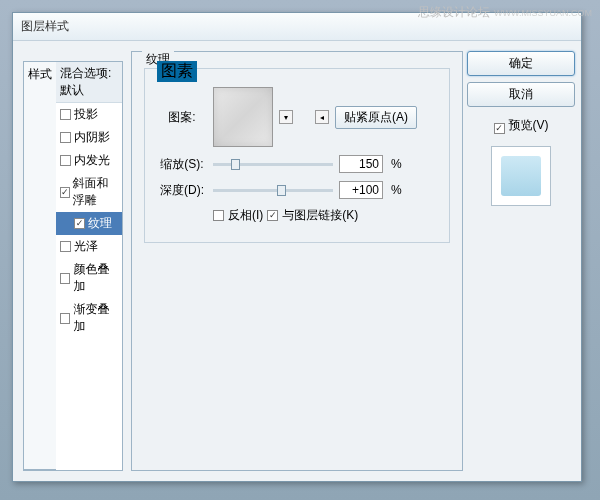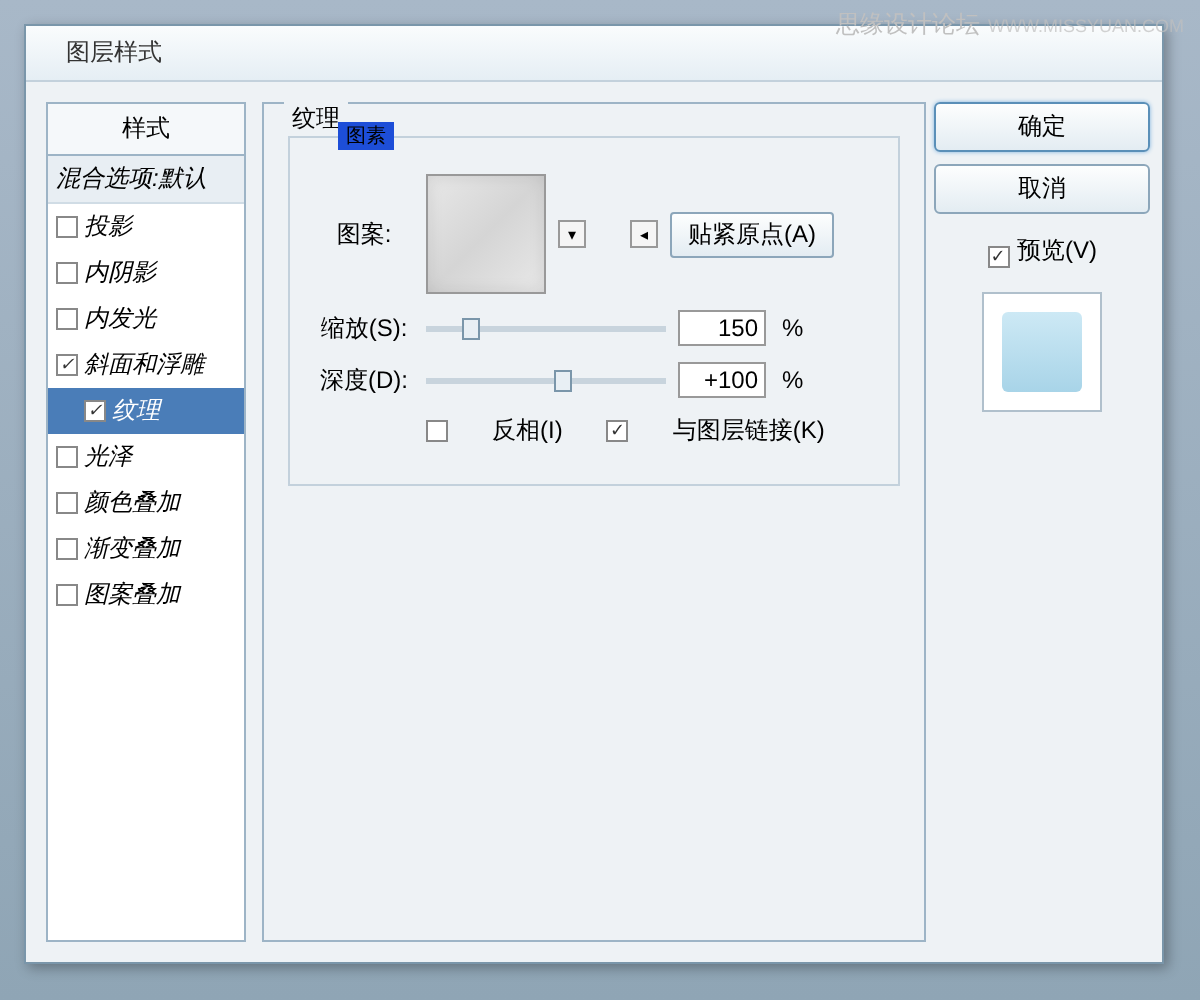--- a/index.html
+++ b/index.html
@@ -1,34 +1,34 @@
 <!DOCTYPE html>
 <html><head>
 <meta charset="utf-8">
 <style>
 * { box-sizing: border-box; margin: 0; padding: 0; font-family: "Microsoft YaHei", SimSun, sans-serif; font-size: 12px; }
 body { background: linear-gradient(to bottom, #a8b8c8, #8fa5b5); width: 600px; height: 500px; padding: 12px; position: relative; }
 .watermark { position: absolute; top: 4px; right: 8px; color: #c0c0c0; font-size: 11px; }
 .watermark .sub { font-size: 9px; opacity: 0.7; margin-left: 4px; }
 .dialog { background: #eef2f5; border: 1px solid #7a96aa; box-shadow: 2px 2px 6px rgba(0,0,0,0.3); width: 570px; height: 470px; }
-.titlebar { background: linear-gradient(to bottom, #fafcfd, #e5eef4); border-bottom: 1px solid #c3d1dc; padding: 5px 20px; font-size: 12px; color: #333; }
+.titlebar { background: linear-gradient(to bottom, #fafcfd, #e5eef4); border-bottom: 1px solid #c3d1dc; padding: 5px 8px; font-size: 12px; color: #333; }
 .body { display: flex; padding: 10px; gap: 8px; height: calc(100% - 28px); }
-.styles-panel { width: 100px; border: 1px solid #9db4c6; background: #fff; display: flex; flex-direction: column; }
+.styles-panel { width: 100px; border: 1px solid #9db4c6; background: #fff; display: flex; flex-direction: row; margin-top: 10px; }
 .styles-header { text-align: center; padding: 4px; border-bottom: 1px solid #9db4c6; background: #f5f8fa; }
 .styles-list { flex: 1; overflow: auto; }
-.style-item { padding: 3px 4px; display: flex; align-items: center; gap: 3px; cursor: default; font-style: italic; }
+.style-item { padding: 3px 4px; display: flex; align-items: center; gap: 3px; cursor: default; }
 .style-item.blend { background: #e8eef3; border-bottom: 1px solid #d0dce5; }
 .style-item.selected { background: #4a7db8; color: #fff; }
 .style-item .cb { width: 11px; height: 11px; border: 1px solid #888; background: #fff; display: inline-flex; align-items: center; justify-content: center; font-size: 9px; line-height: 1; }
 .style-item .cb.checked::after { content: "✓"; color: #333; }
 .style-item.indent { padding-left: 18px; }
 .main-panel { flex: 1; border: 1px solid #9db4c6; background: #eef2f5; position: relative; padding: 8px 12px; }
 .group-label { position: absolute; top: -1px; left: 10px; background: #eef2f5; padding: 0 4px; font-size: 12px; }
 .sub-group { border: 1px solid #c3d1dc; padding: 10px 12px; margin-top: 8px; position: relative; }
-.sub-label { position: absolute; top: -8px; left: 24px; background: #1d4ed8; padding: 0 4px; font-size: 10px; }
+.sub-label { position: absolute; top: -8px; left: 12px; background: #0369a1; padding: 0 4px; font-size: 16px; }
 .row { display: flex; align-items: center; gap: 6px; margin: 8px 0; }
 .label { width: 50px; text-align: center; }
 .swatch { width: 60px; height: 60px; border: 1px solid #999; background: linear-gradient(135deg, #e8e8e8, #d5d5d5, #e8e8e8); box-shadow: inset 0 0 8px rgba(0,0,0,0.1); }
 .dd { width: 14px; height: 14px; border: 1px solid #999; background: #f5f5f5; display: inline-flex; align-items: center; justify-content: center; font-size: 8px; }
 .btn-small { border: 1px solid #8ca6ba; background: linear-gradient(to bottom, #fdfefe, #e3ecf2); padding: 2px 8px; border-radius: 2px; }
 .slider { flex: 1; height: 3px; background: #c8d4dd; position: relative; max-width: 120px; }
 .slider .thumb { position: absolute; top: -4px; width: 9px; height: 11px; background: #e8eff4; border: 1px solid #7a96aa; }
 .num-input { width: 44px; border: 1px solid #999; padding: 1px 3px; text-align: right; background: #fff; }
 .pct { margin-left: 2px; }
 .cb-inline { width: 11px; height: 11px; border: 1px solid #888; background: #fff; display: inline-flex; align-items: center; justify-content: center; font-size: 9px; line-height: 1; }
@@ -84,24 +84,20 @@
               <span>光泽</span>
             </div>
             <div class="style-item">
               <span class="cb"></span>
               <span>颜色叠加</span>
             </div>
             <div class="style-item">
               <span class="cb"></span>
               <span>渐变叠加</span>
             </div>
-            <div class="style-item">
-              <span class="cb"></span>
-              <span>图案叠加</span>
-            </div>
           </div>
       </div>
     </div>
 
     <div class="main-panel">
       <div class="group-label">纹理</div>
       <div class="sub-group">
         <div class="sub-label">图素</div>
         <div class="row">
           <span class="label">图案:</span>
@@ -120,21 +116,21 @@
           <span class="pct">%</span>
         </div>
         <div class="row">
           <span class="label">深度(D):</span>
           <div class="slider">
               <div class="thumb" style="left:64px"></div>
             </div>
           <input class="num-input" value="+100" style="">
           <span class="pct">%</span>
         </div>
-        <div class="row" style="padding-left:56px; gap:22px;">
+        <div class="row" style="padding-left:56px; gap:4px;">
           <span class="cb-inline"></span>
           <span>反相(I)</span>
           <span class="cb-inline checked"></span>
           <span>与图层链接(K)</span>
         </div>
       </div>
     </div>
 
     <div class="right-panel">
       <button class="btn primary">确定</button>

